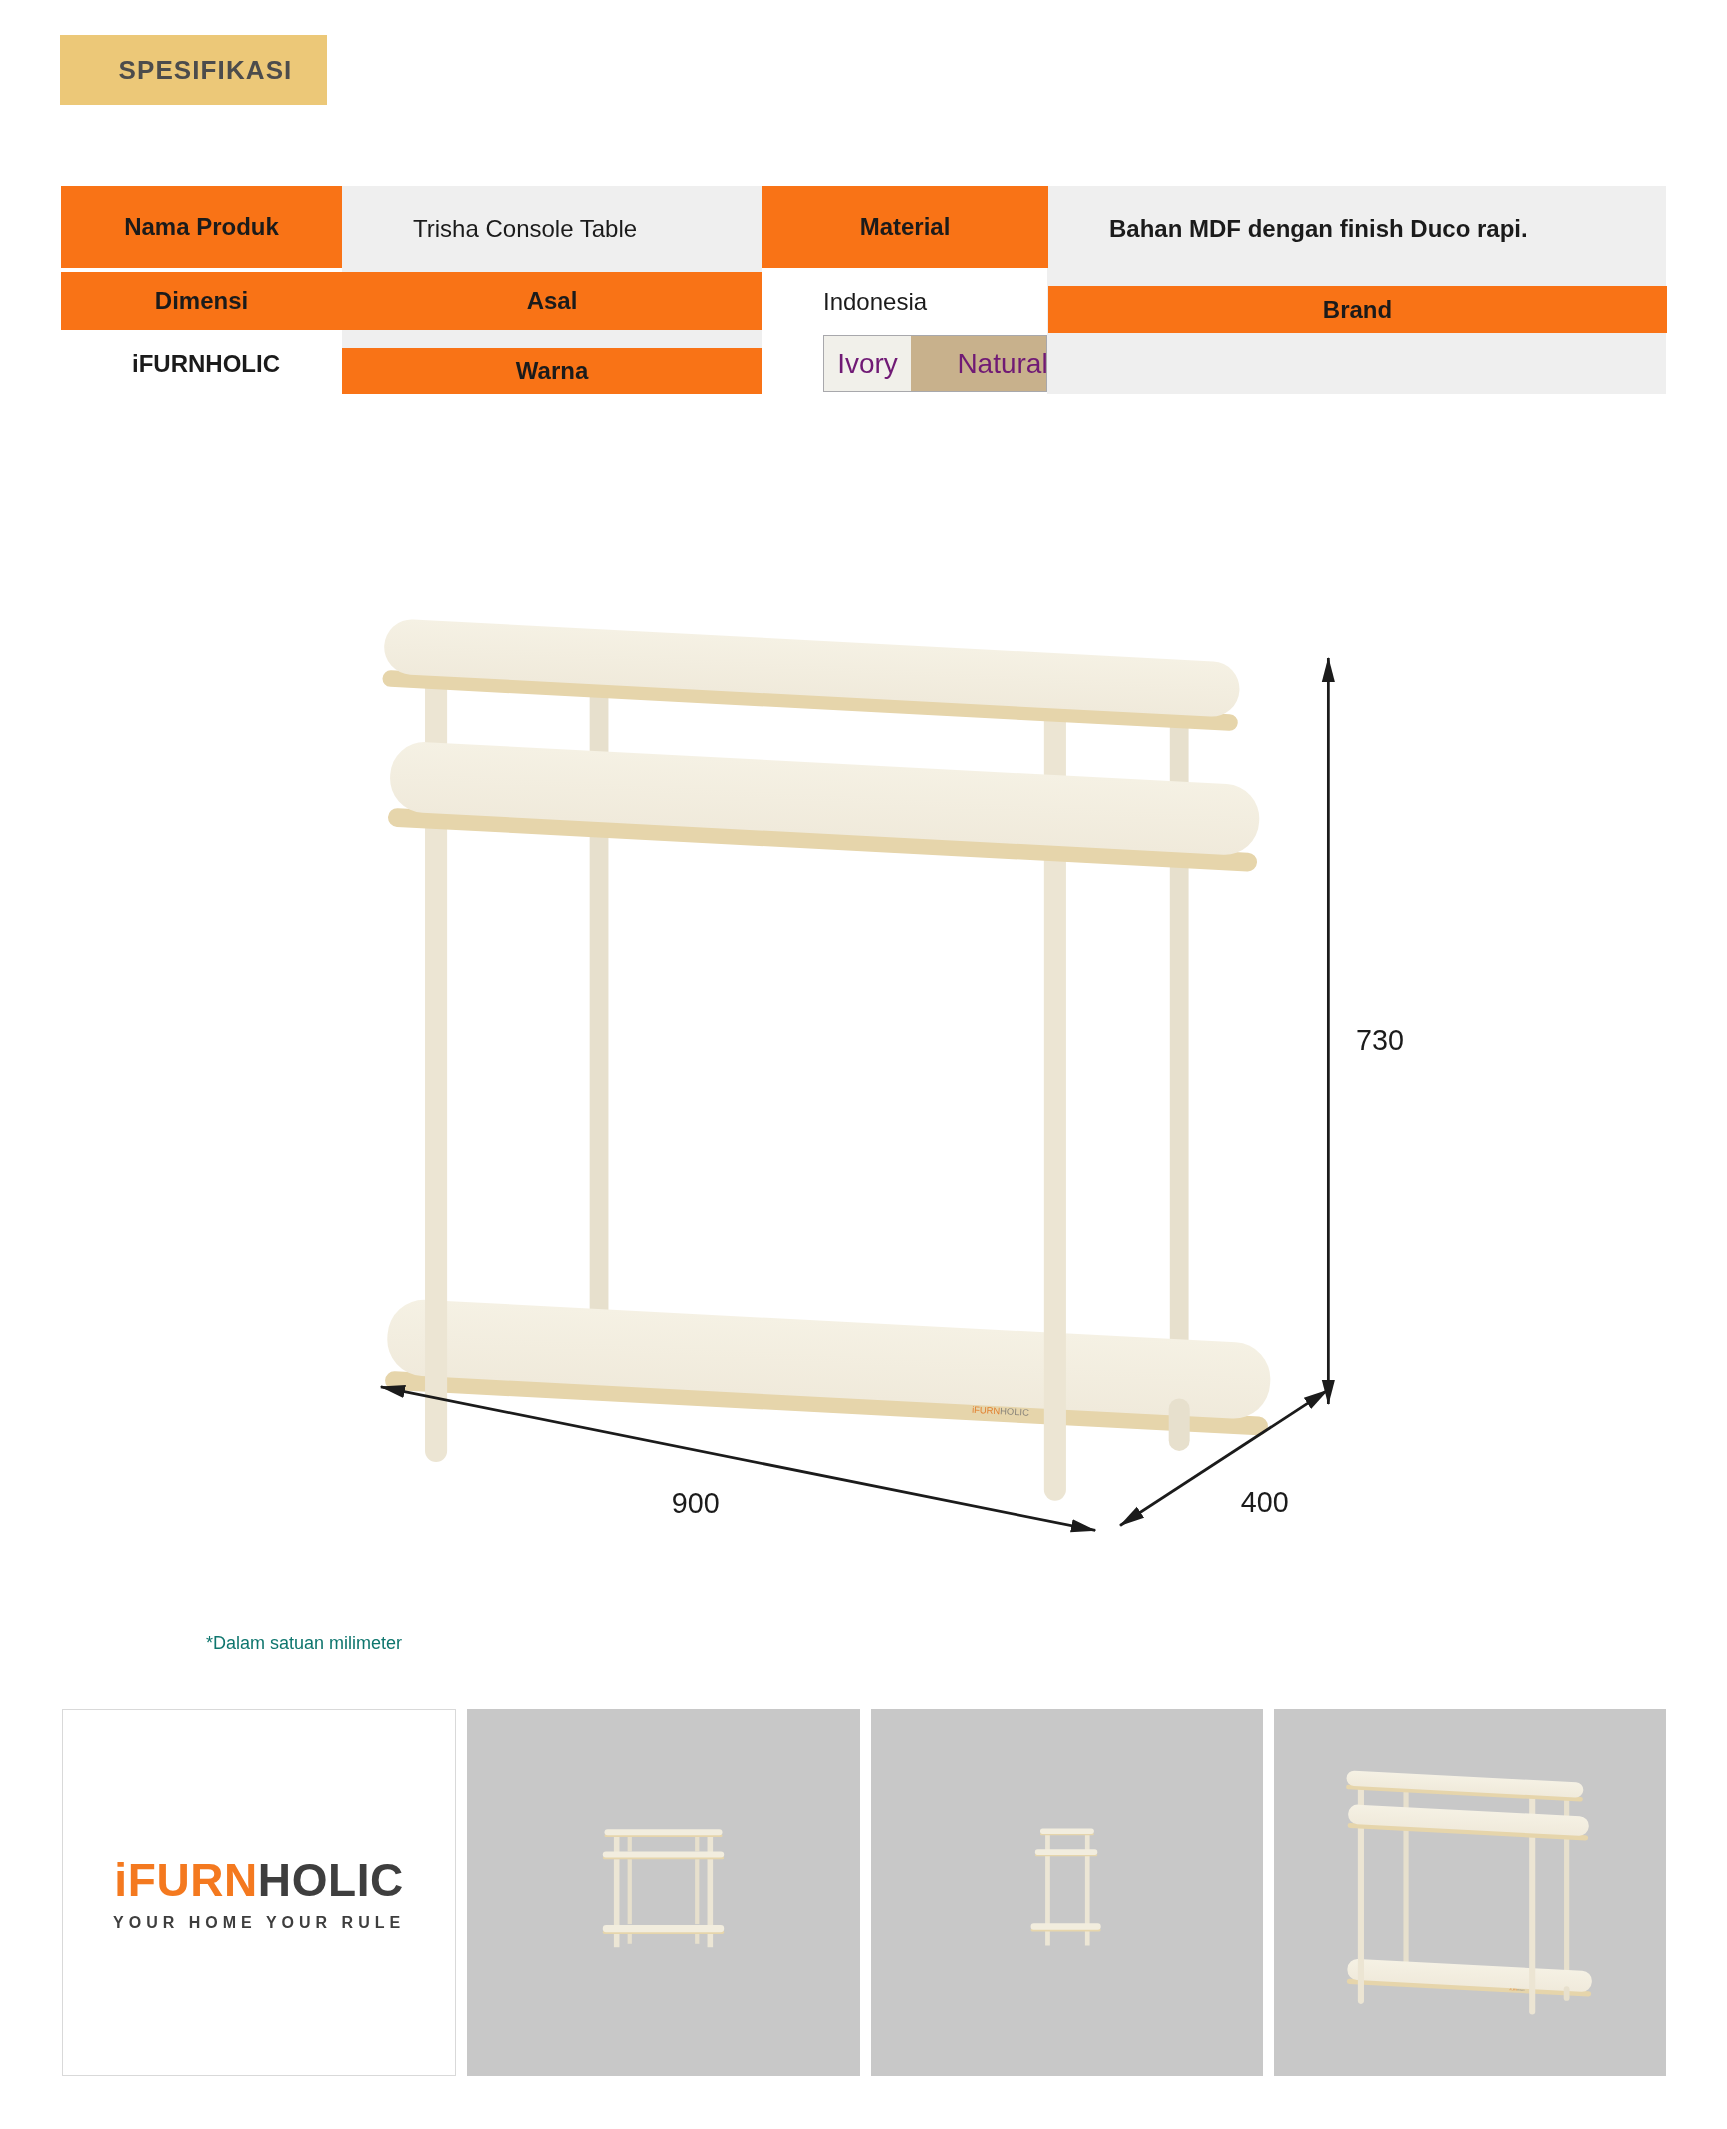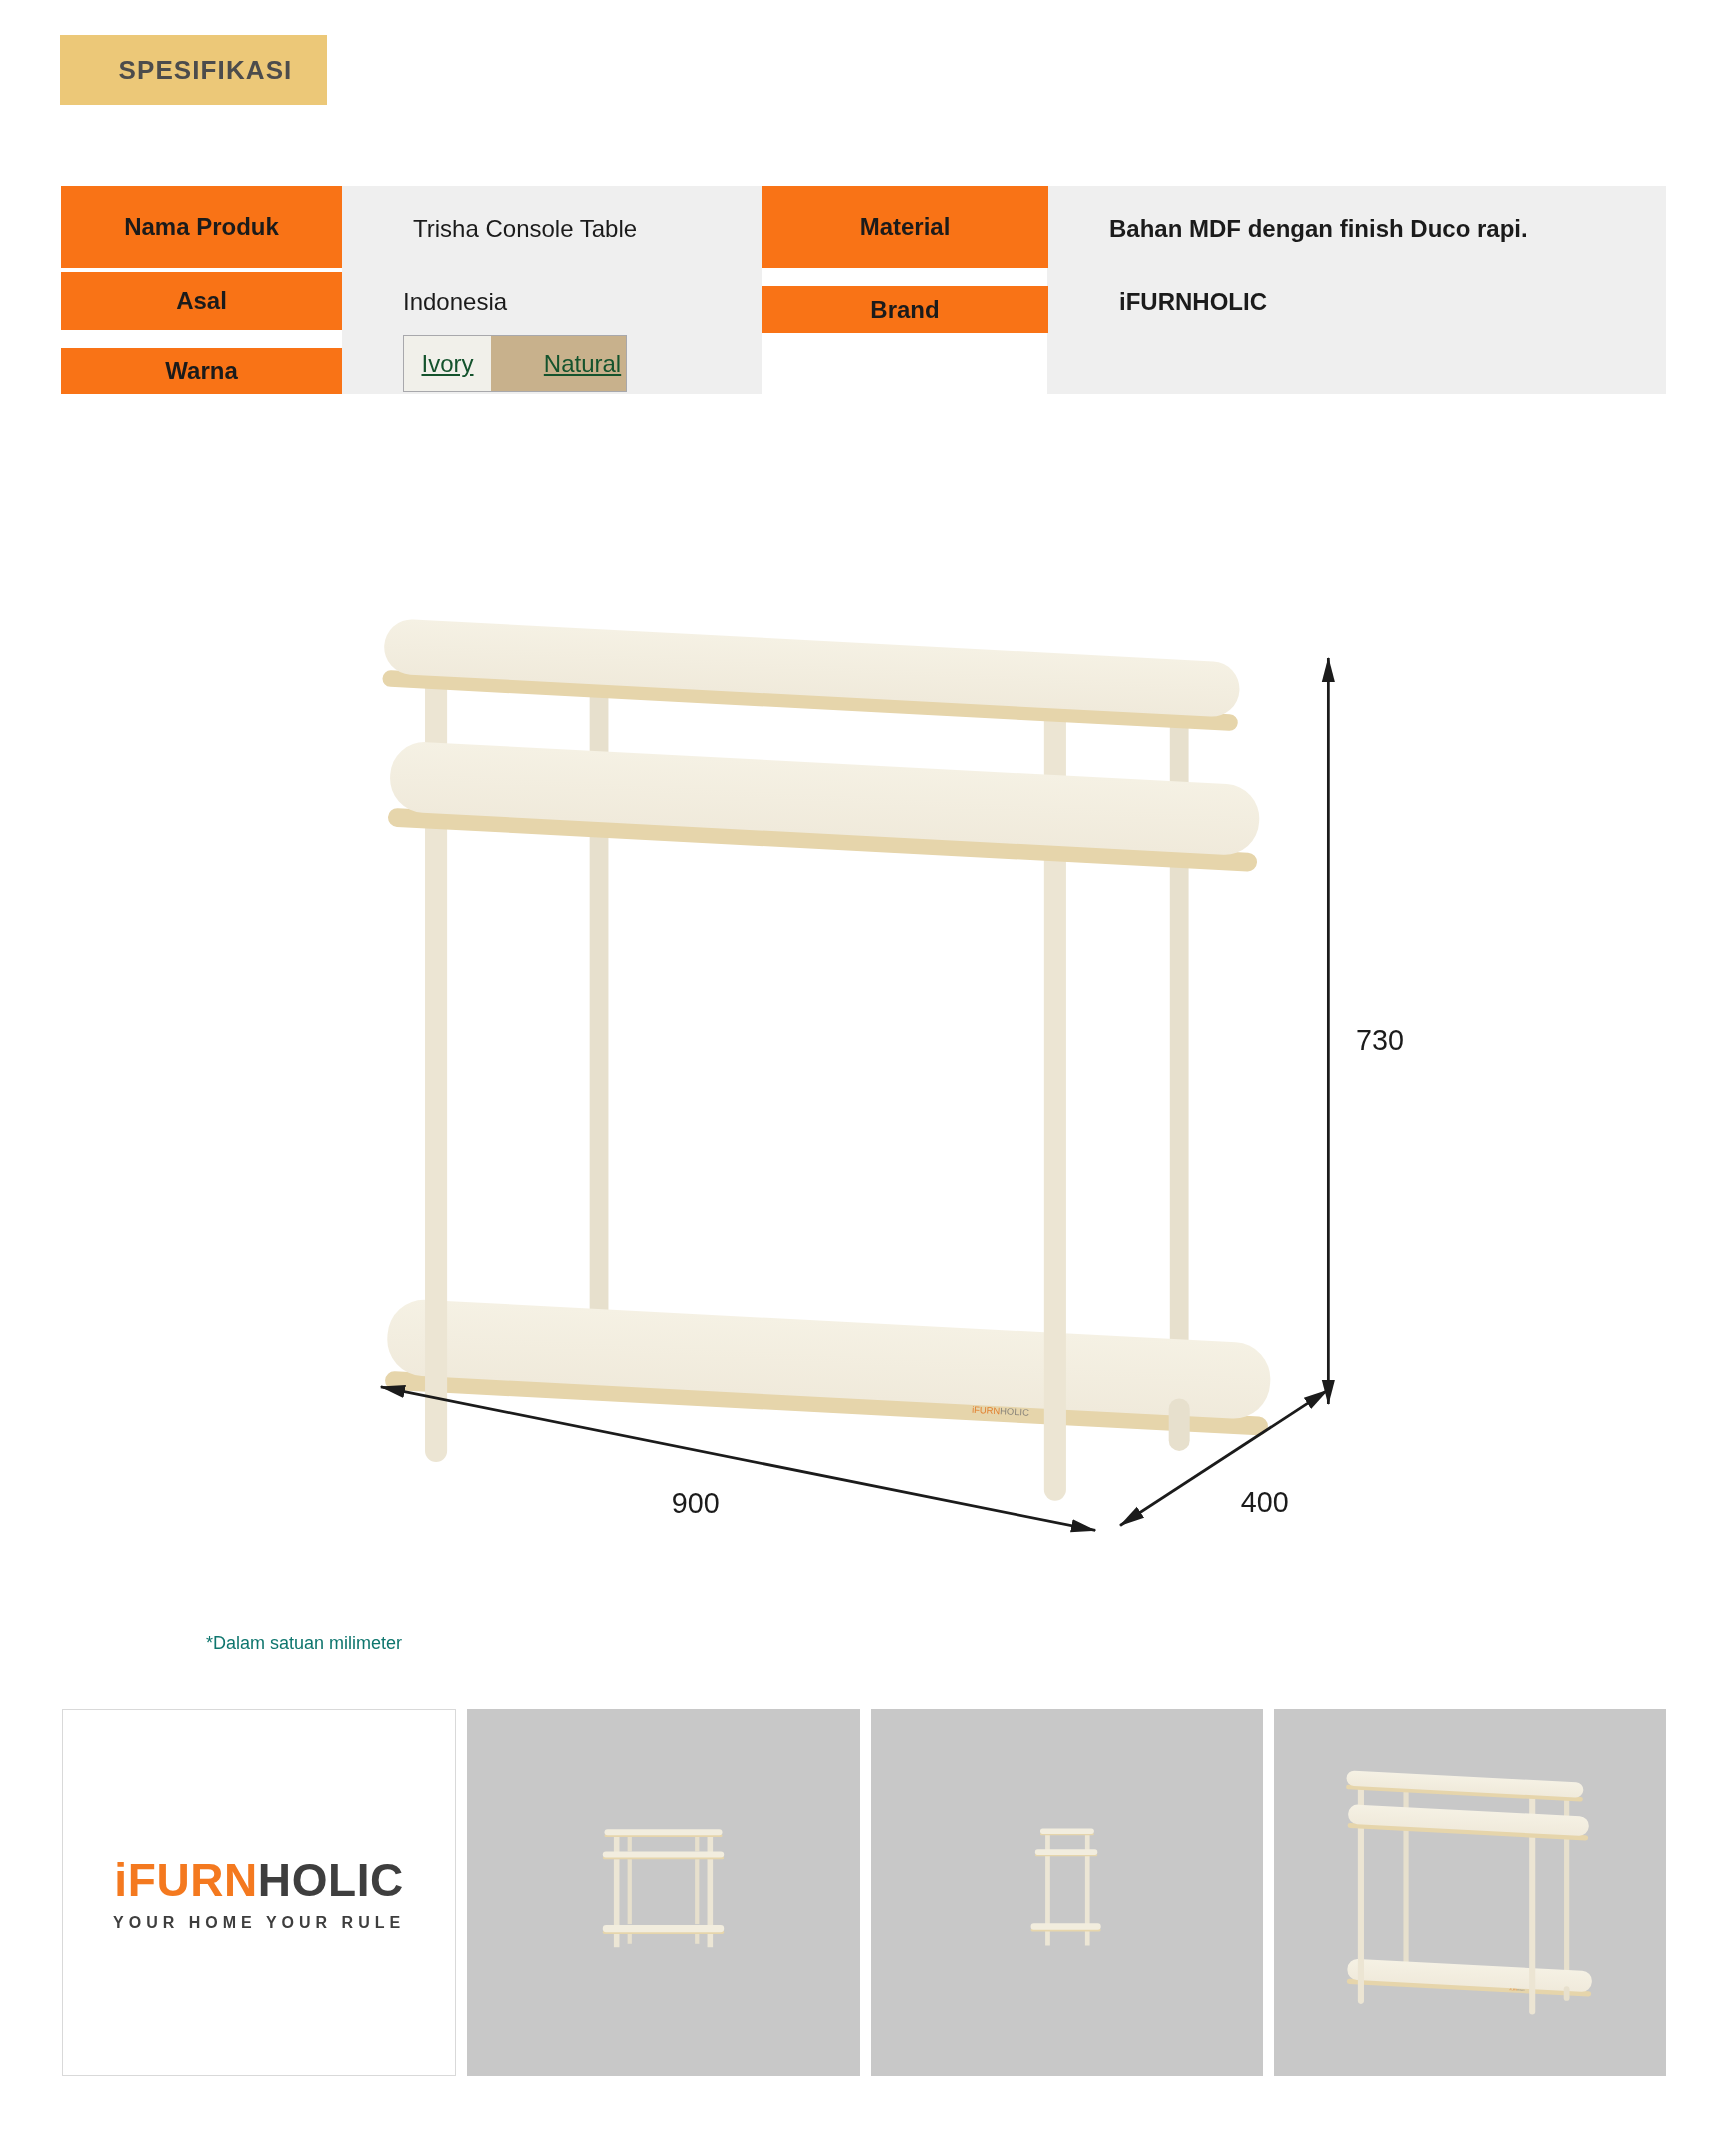--- a/index.html
+++ b/index.html
@@ -22,21 +22,21 @@
   .lbox{position:absolute;left:0;right:0;background:#f97316;display:flex;align-items:center;
         justify-content:center;font-size:24px;font-weight:700;color:#1b1b1b;}
   .r1 .lbox{top:0;bottom:2.8px;}
   .r2 .lbox{top:1.1px;bottom:2.8px;}
   .r3 .lbox{top:15px;bottom:0;}
   .vcell{display:flex;align-items:center;font-size:24px;color:#1b1b1b;}
   .v1{padding-left:71px;}
   .v2{padding-left:61px;}
   .w700{font-weight:700;}
   .swatch{display:inline-flex;border:1.7px solid #a8a8ac;height:57px;box-sizing:border-box;}
-  .chip{display:flex;align-items:center;justify-content:center;width:87px;font-size:24px;color:#14532d;cursor:pointer;text-decoration:underline;}
+  .chip{display:flex;align-items:center;justify-content:center;width:87px;font-size:28px;color:#701a75;cursor:pointer;}
   .chip.ivory{background:#f1f0ea;}
   .chip.natural{background:#c8b18c;padding-left:48px;}
 
   
   .diagram{position:absolute;left:309px;top:586px;width:1105px;height:995px;}
   svg text{font-family:"Liberation Sans", sans-serif;fill:#1b1b1b;}
   .dim-label{font-size:52px;}
   .note{position:absolute;left:206px;top:1601px;font-size:18px;color:#0f766e;margin-top:32px;}
 
   
@@ -67,20 +67,23 @@
       <div class="vcell v1">
           <span>Trisha Console Table</span>
         </div>
       <div class="lcell r1">
         <div class="lbox">Material</div>
       </div>
       <div class="vcell v2 w700">
           <span>Bahan MDF dengan finish Duco rapi.</span>
         </div>
 
+      <div class="lcell r2">
+        <div class="lbox">Dimensi</div>
+      </div>
       <div class="lcell r2">
         <div class="lbox">Asal</div>
       </div>
       <div class="vcell v2">
           <span>Indonesia</span>
         </div>
 
       <div class="lcell r3">
         <div class="lbox">Brand</div>
       </div>

